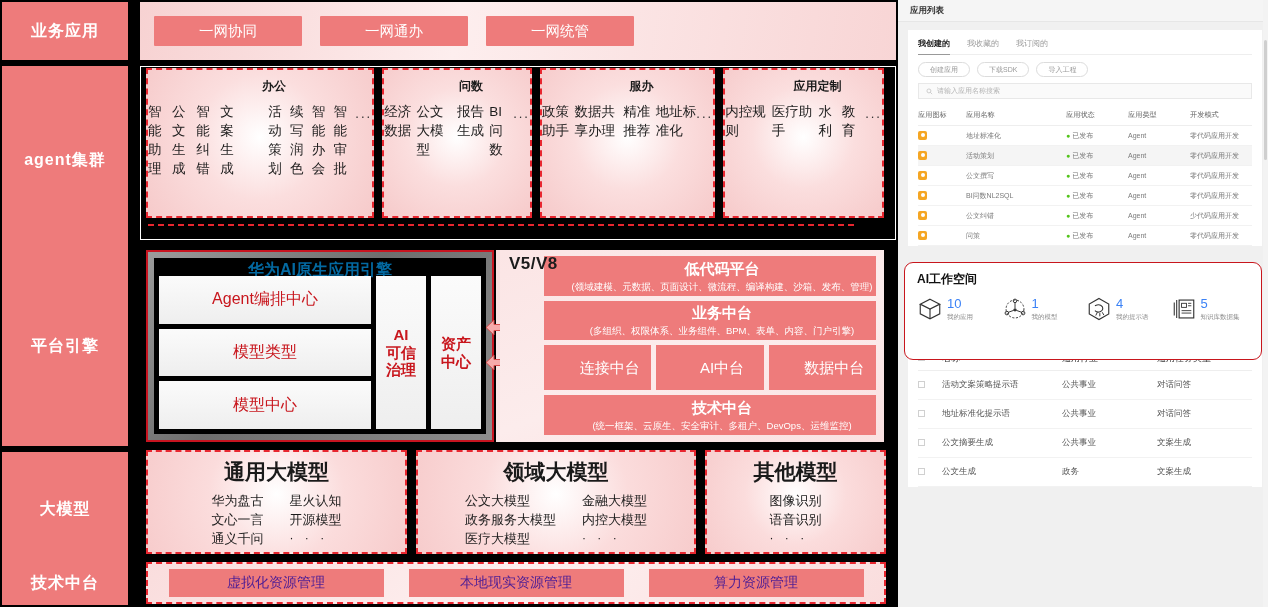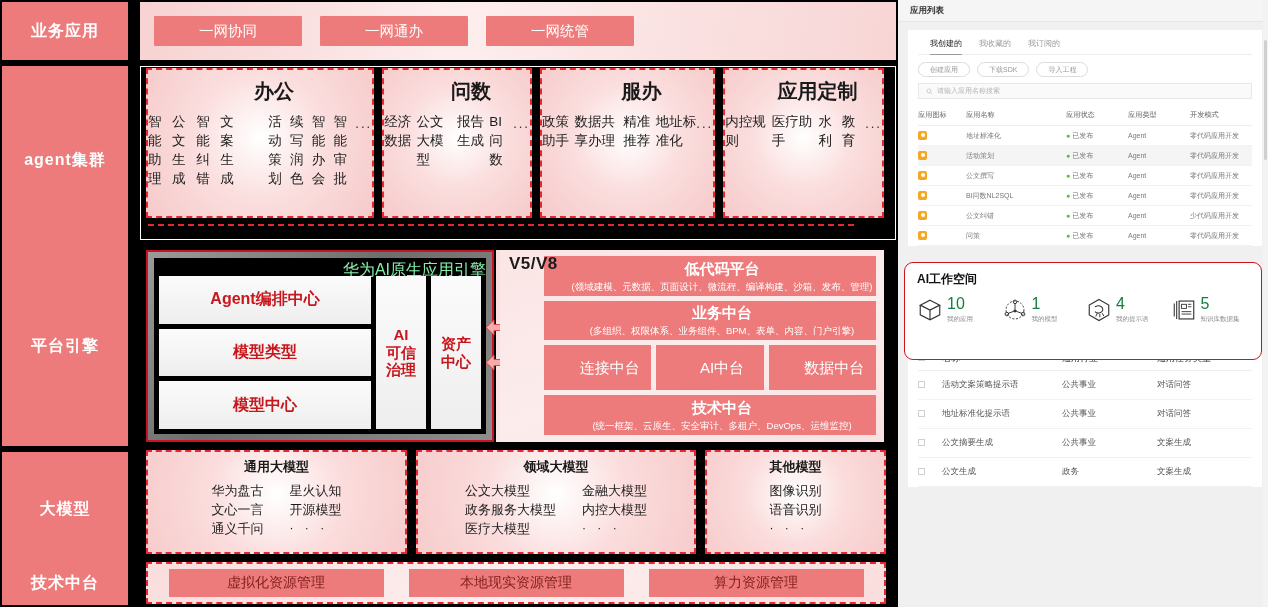--- a/index.html
+++ b/index.html
@@ -39,50 +39,50 @@
   .agent-wrap {
     position: absolute; left: 146px; top: 68px; width: 738px; height: 150px;
     display: flex; gap: 8px;
   }
   .agent-card {
     border: 2px dashed #e8262f;
     background: radial-gradient(circle at 50% 46%, #ffffff 0%, #fbdede 46%, #f6caca 100%);
     display: flex; flex-direction: column; align-items: center;
     padding-top: 8px;
   }
-  .agent-title { font-size: 20px; font-weight: bold; color: #1a1a1a; margin-bottom: 7px; margin-left: 28px; }
+  .agent-title { font-size: 12px; font-weight: bold; color: #1a1a1a; margin-bottom: 7px; margin-left: 28px; }
   .agent-cols { display: flex; gap: 24px; font-size: 13.5px; color: #1c1c1c; line-height: 1.42; }
   .agent-col { display: flex; flex-direction: row; }
   .agent-dots { font-size: 13px; color: #333; letter-spacing: 2px; margin-top: 3px; }
   .agent-underline {
     position: absolute; left: 148px; top: 224px; width: 706px;
     border-top: 2.5px dashed #e8262f;
   }
 
   
   .row3-band { background: #000; }
   .engine-box {
     position: absolute; left: 146px; top: 250px; width: 348px; height: 192px;
     border: 2px solid #c81420;
     background: linear-gradient(135deg,#9b9b9b,#6e6e6e 45%,#8d8d8d);
     padding: 6px;
   }
   .engine-inner { position:relative; width:100%; height:100%; background:#000; }
   .engine-title {
-    position: absolute; top: 2px; left: 0; right: 0; text-align: right;
-    font-size: 16px; font-weight: normal; color: #86efac;
+    position: absolute; top: 2px; left: 0; right: 0; text-align: center;
+    font-size: 16px; font-weight: bold; color: #0369a1;
   }
   .engine-grid {
     position: absolute; left: 5px; right: 5px; top: 18px; bottom: 5px;
     display: flex; gap: 5px;
   }
   .engine-left { flex: 1 1 auto; display: flex; flex-direction: column; gap: 5px; }
   .engine-cell {
     background: linear-gradient(180deg,#fbfbfb,#eeeeee);
-    color: #c8161d; font-weight: bold; font-size: 16px;
+    color: #c8161d; font-weight: normal; font-size: 16px;
     display: flex; align-items: center; justify-content: center; flex: 1;
   }
   .engine-tall {
     width: 50px; background: linear-gradient(180deg,#fbfbfb,#eeeeee);
     color: #c8161d; font-weight: bold; font-size: 15px;
     display: flex; align-items: center; justify-content: center; text-align: center;
     line-height: 1.16; padding: 0 3px;
   }
 
   .gateway {
@@ -126,52 +126,52 @@
   .row4-band { background: #000; }
   .model-wrap {
     position: absolute; left: 146px; top: 450px; width: 740px; height: 104px;
     display: flex; gap: 9px;
   }
   .model-card {
     border: 2px dashed #e8262f;
     background: radial-gradient(circle at 50% 42%, #ffffff 0%, #fbdcdc 48%, #f7cccc 100%);
     display: flex; flex-direction: column; align-items: center; padding-top: 6px;
   }
-  .model-title { font-size: 13px; font-weight: bold; color: #1a1a1a; margin-bottom: 6px; }
+  .model-title { font-size: 21px; font-weight: bold; color: #1a1a1a; margin-bottom: 6px; }
   .model-cols { display: flex; gap: 26px; font-size: 13px; color: #1c1c1c; line-height: 1.45; }
   .model-col { display: flex; flex-direction: column; }
   .model-dots { letter-spacing: 4px; font-size: 12px; }
 
   
   .infra-band {
     position: absolute; left: 146px; top: 562px; width: 740px; height: 42px;
     border: 2px dashed #e8262f;
     background: linear-gradient(135deg,#fadddd,#fdf0f0 50%,#fadddd);
     display: flex; align-items: center; justify-content: space-around; padding: 0 8px;
   }
   .infra-pill {
-    background: #ee7b7b; color: #7f1d1d; font-size: 14px;
+    background: #ee7b7b; color: #4c1d95; font-size: 14px;
     height: 28px; flex: 1; max-width: 215px; margin: 0 7px;
     display: flex; align-items: center; justify-content: center;
   }
 
   
   #panel {
     position: absolute; left: 898px; top: 0; width: 370px; height: 607px;
     background: #f0f0f0; overflow: hidden; font-size: 8px; color: #4a4a4a;
   }
   .p-header {
     height: 22px; background: #f5f5f5; border-bottom: 1px solid #e6e6e6;
     display: flex; align-items: center; padding-left: 12px;
     font-size: 8.5px; font-weight: bold; color: #333;
   }
   .p-card { background: #fff; margin: 8px 6px 0 10px; padding: 8px 10px 0 10px; }
   .p-tabs { display: flex; gap: 17px; border-bottom: 1px solid #eee; padding-bottom: 5px; }
   .p-tab { font-size: 8px; color: #999; position: relative; }
-  .p-tab.active { color: #222; font-weight: normal; margin-left: 12px; }
+  .p-tab.active { color: #222; font-weight: bold; }
   .p-tab.active::after {
     content: ""; position: absolute; left: 0; right: 0; bottom: -6px;
     height: 1.5px; background: #999;
   }
   .p-btnrow { display: flex; gap: 7px; padding: 7px 0 6px 0; }
   .p-btn {
     border: 1px solid #dcdcdc; border-radius: 9px; height: 15px;
     padding: 0 11px; font-size: 7px; color: #9a9a9a;
     display: flex; align-items: center; justify-content: center; background: #fff;
   }
@@ -202,21 +202,21 @@
   .dot { color: #52c41a; font-size: 7px; margin-right: 2px; }
   .ws-card {
     position: absolute; left: 6px; top: 262px; width: 358px; height: 98px;
     background: #fff; border: 1.5px solid #c8161d; border-radius: 9px;
     padding: 8px 12px;
   }
   .ws-title { font-size: 12px; font-weight: bold; color: #111; }
   .ws-stats { display: flex; gap: 6px; margin-top: 8px; }
   .ws-item { display: flex; align-items: center; gap: 4px; flex: 1; }
   .ws-ico { width: 26px; height: 26px; flex: 0 0 26px; }
-  .ws-num { font-size: 16px; color: #15803d; line-height: 1; }
+  .ws-num { font-size: 13px; color: #3b82f6; line-height: 1; }
   .ws-lbl { font-size: 6.5px; color: #8c8c8c; margin-top: 3px; white-space: nowrap; }
   .p-card2 { background: #fff; margin: 0 6px 0 10px; padding: 4px 10px 6px 10px; }
   .p-card3 { background: #fff; margin: 6px 6px 0 10px; padding: 2px 10px 0 10px; }
   .cbx {
     width: 7px; height: 7px; border: 1px solid #d0d0d0; display: inline-block; background: #fff;
   }
   .spacer-gray { height: 8px; background: #f0f0f0; }
   .pscroll {
     position: absolute; right: 0; top: 0; width: 5px; height: 607px; background: #f3f3f3;
   }

